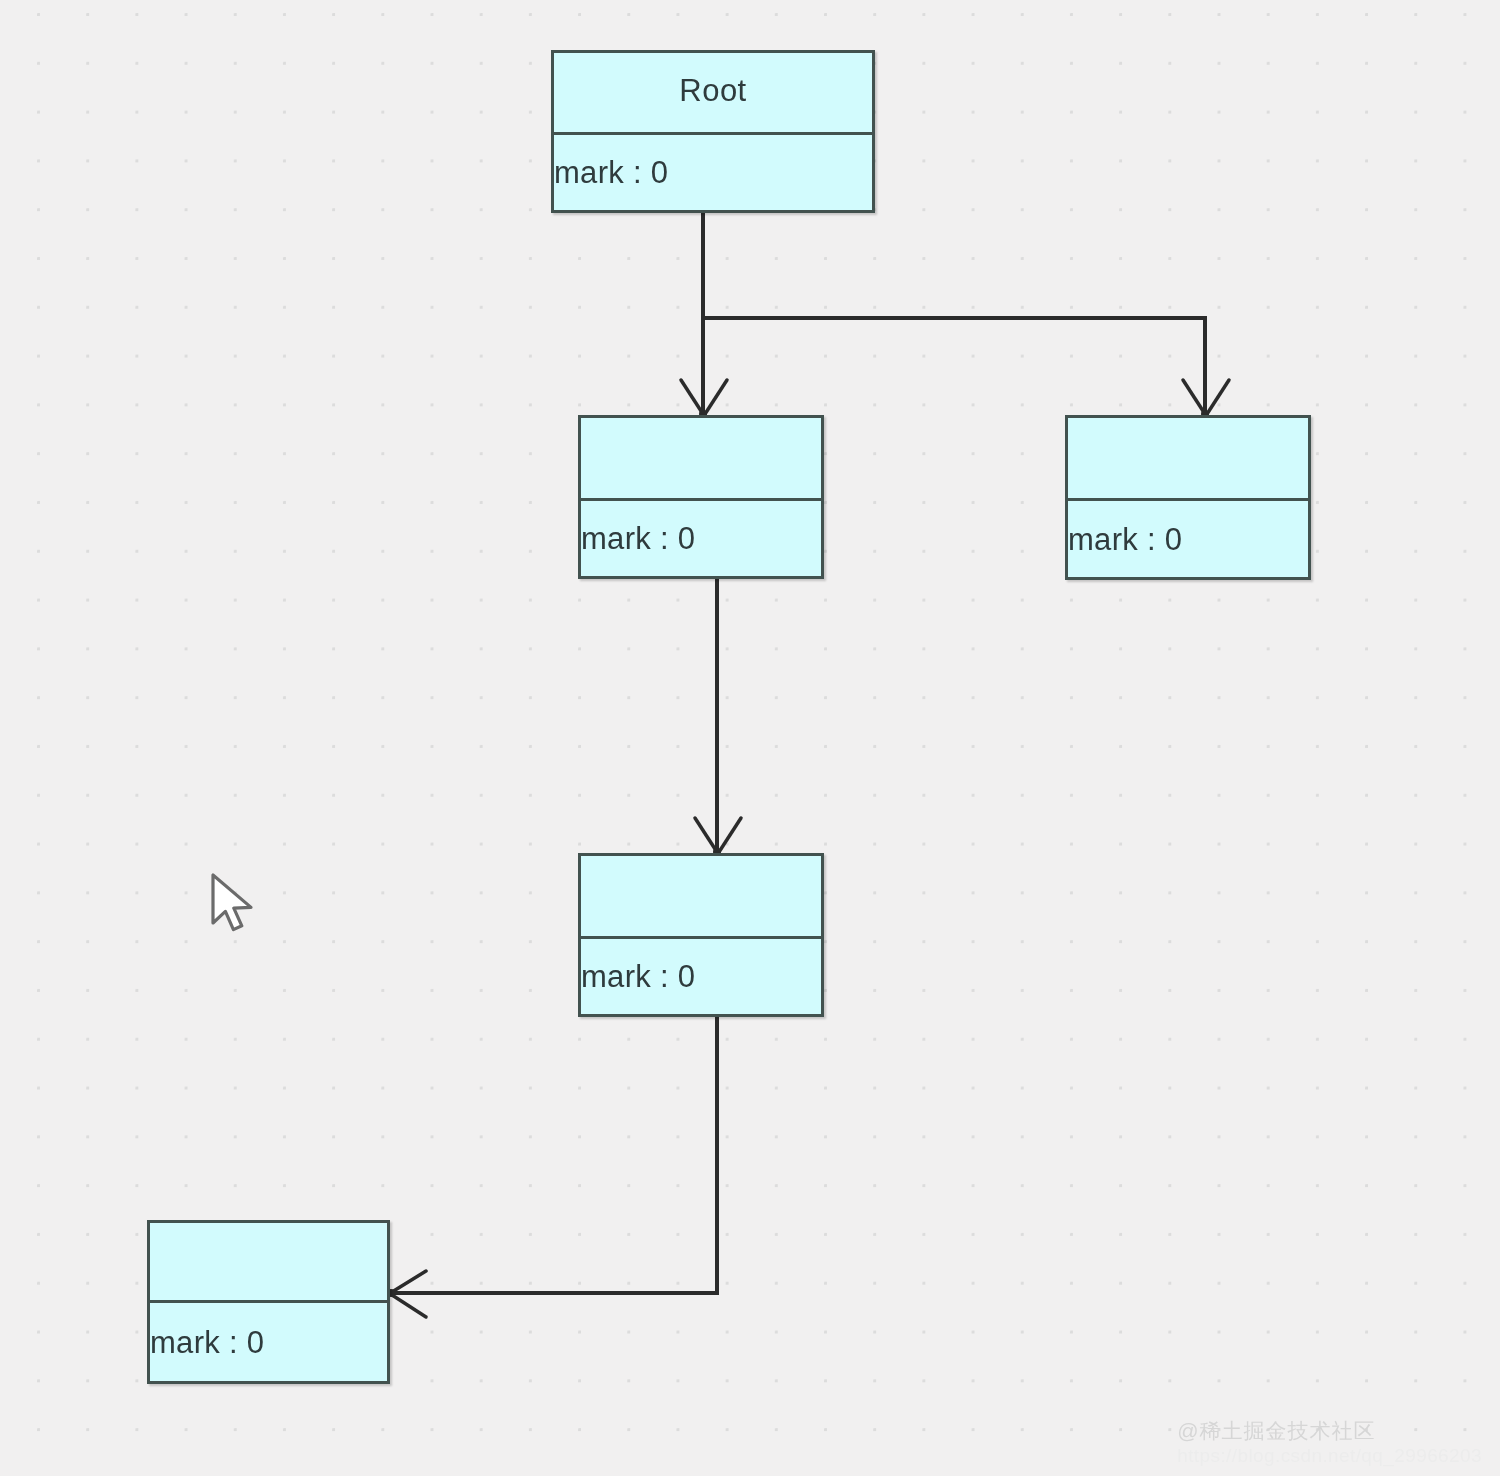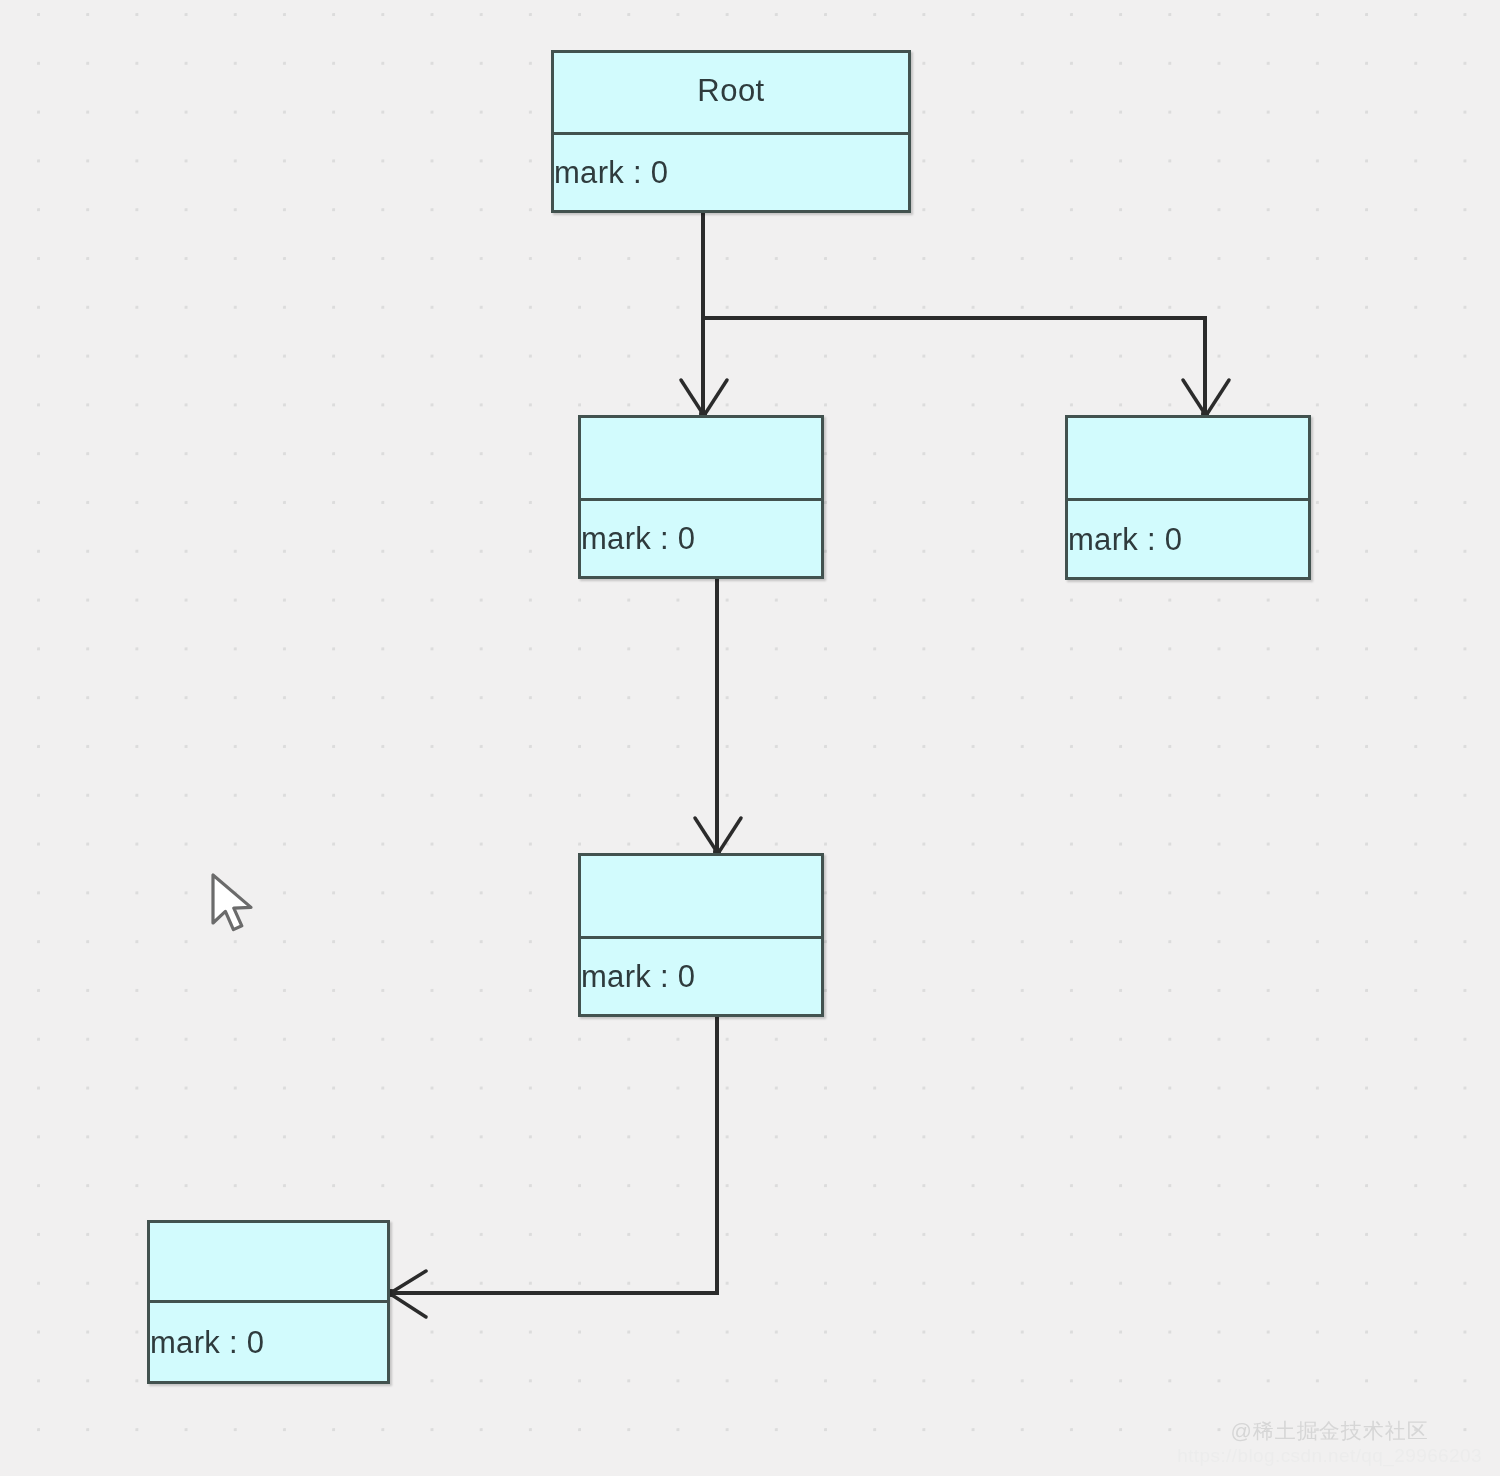--- a/index.html
+++ b/index.html
@@ -80,21 +80,21 @@
   #cursor {
     position: absolute;
     pointer-events: none;
   }
 
   
   #watermark {
     position: absolute;
     right: 18px;
     bottom: 8px;
-    text-align: center;
+    text-align: left;
     line-height: 1.25;
     user-select: none;
   }
   #watermark .wm-brand {
     display: block;
     font-size: 21px;
     color: #d6d6d6;
     letter-spacing: 1px;
   }
   #watermark .wm-url {
@@ -133,21 +133,21 @@
     </g>
 
     <g>
       <path d="M 717 1017 L 717 1293 L 391 1293" fill="none" stroke="#2b2b2b" stroke-width="4" stroke-linejoin="miter"></path>
       <path d="M 426 1271 L 392 1292" fill="none" stroke="#2b2b2b" stroke-width="3.5" stroke-linecap="round"></path>
       <path d="M 426 1317 L 392 1295" fill="none" stroke="#2b2b2b" stroke-width="3.5" stroke-linecap="round"></path>
       <circle cx="391" cy="1293" r="4" fill="#2b2b2b"></circle>
     </g>
   </svg>
 
-  <div class="node" style="left:551px; top:50px; width:360px; height:163px;">
+  <div class="node" style="left:551px; top:50px; width:324px; height:163px;">
     <div class="compartment-top" style="height:79px;">
       <div class="node-title">Root</div>
     </div>
     <div class="node-divider" style="position:absolute; left:0; right:0; top:79px;"></div>
     <div class="compartment-bot" style="top:82px;">
       <div class="node-attrs">mark : 0</div>
     </div>
   </div>
 
   <div class="node" style="left:578px; top:415px; width:246px; height:164px;">

